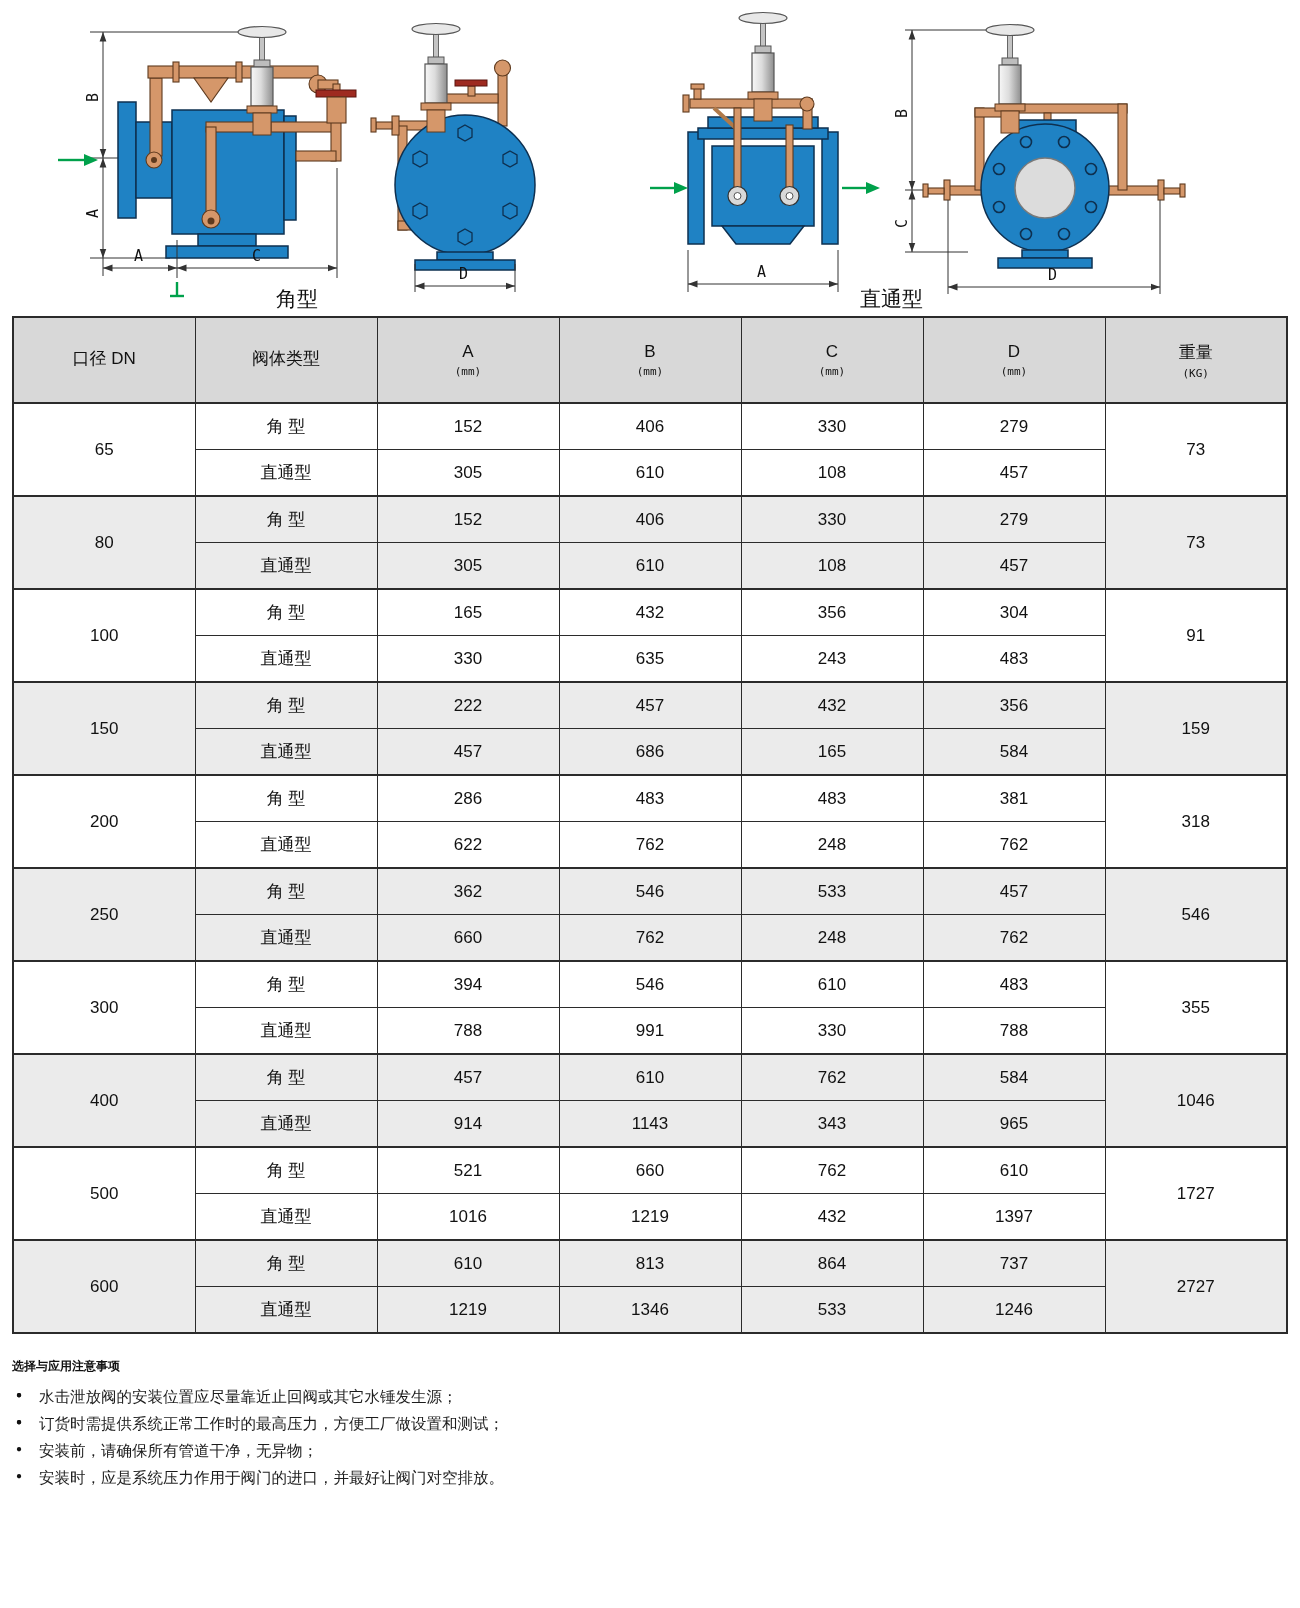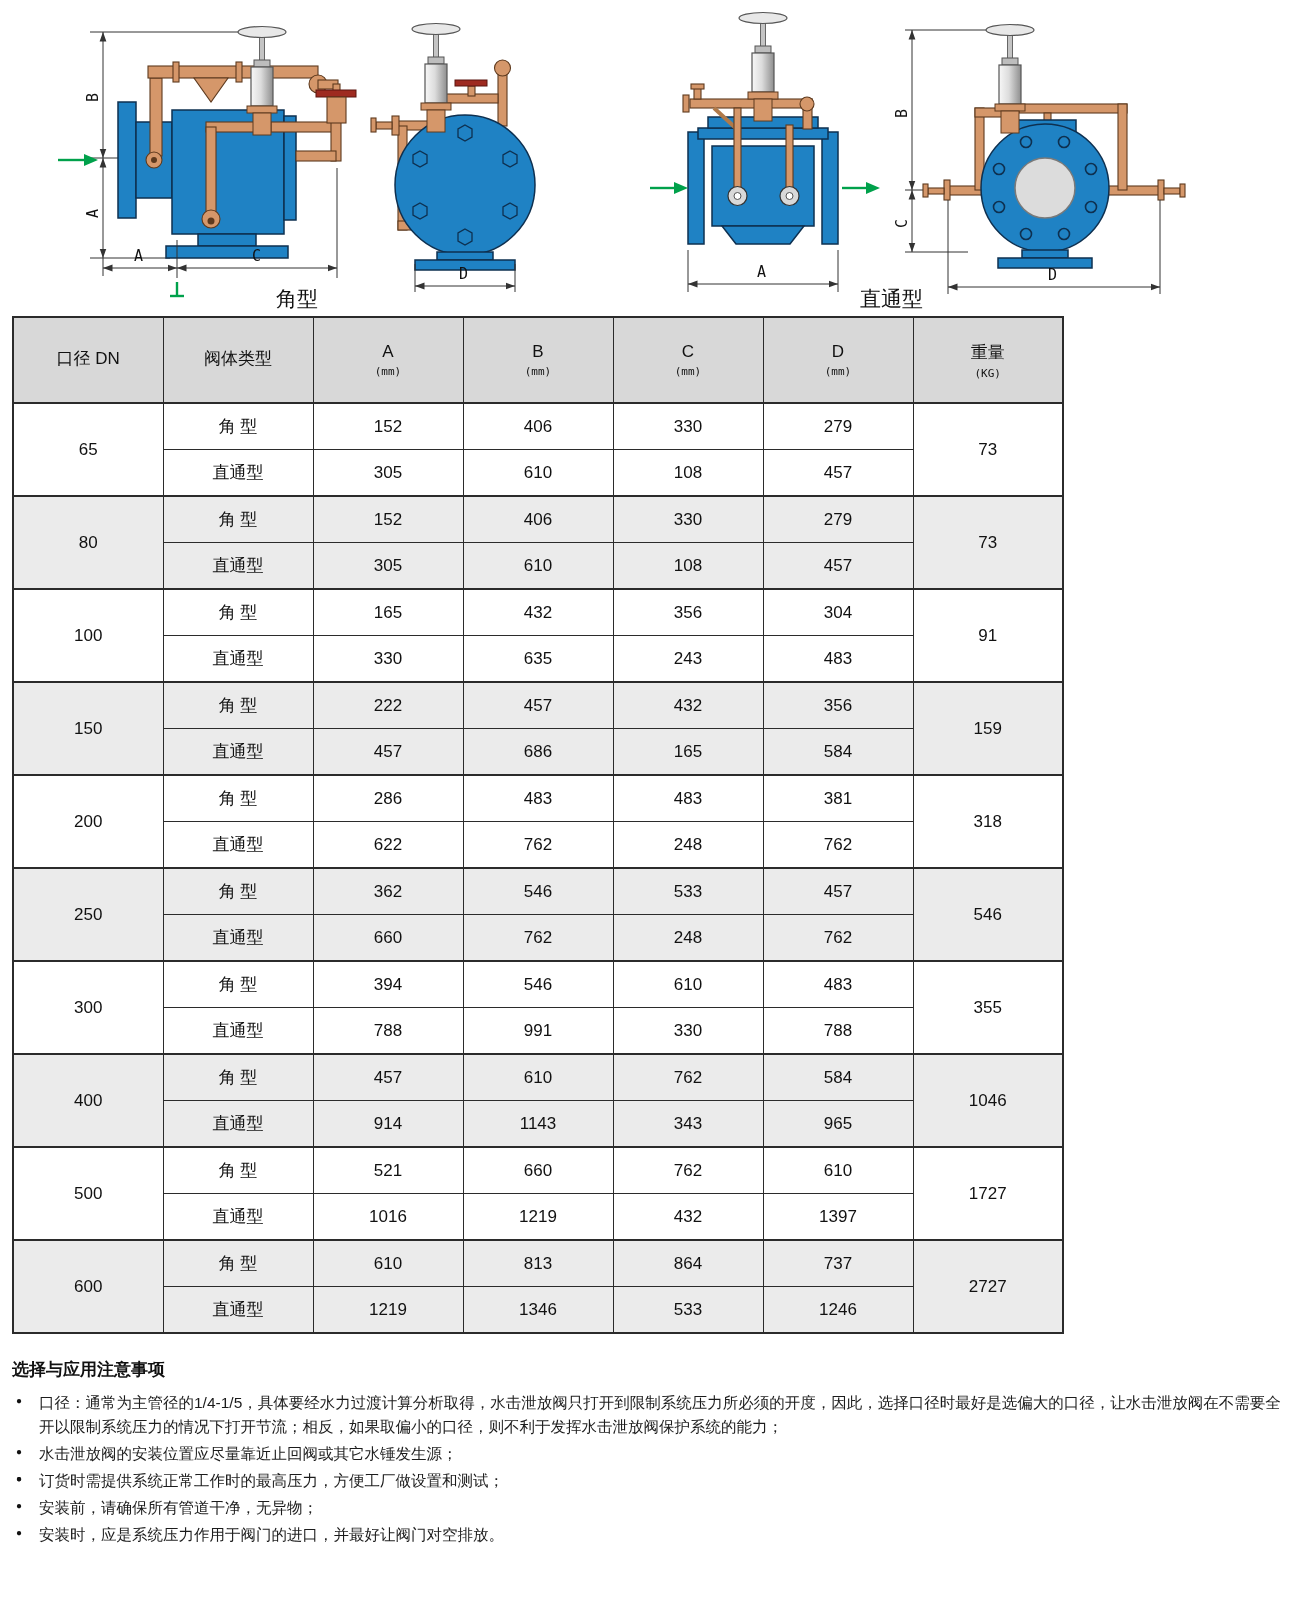--- a/index.html
+++ b/index.html
@@ -12,33 +12,33 @@
   .cu{fill:#d5976a;stroke:#5e3a1e;stroke-width:1.1;}
   .red{fill:#9e2a20;stroke:#5a140f;stroke-width:1;}
   .dim{stroke:#333;stroke-width:1;fill:none;}
   .dimA{stroke:#333;stroke-width:1;fill:none;marker-start:url(#ar);marker-end:url(#ar);}
   .grn{stroke:#00a14b;stroke-width:2.4;fill:none;}
   .lbl{font-size:15px;fill:#111;font-family:"DejaVu Sans Mono","DejaVu Sans",monospace;}
   .cap{font-size:21px;fill:#111;font-family:"Liberation Sans","DejaVu Sans",sans-serif;}
   .boltc{fill:none;stroke:#0e3050;stroke-width:1.6;}
 
   
-  table.dims{border-collapse:collapse;table-layout:fixed;width:1052px;margin:4px 12px 0;
+  table.dims{border-collapse:collapse;table-layout:fixed;width:1276px;margin:4px 12px 0;
     border:2px solid #2b2b2b;}
   .dims th{background:#d8d8d8;height:84px;font-weight:normal;font-size:17px;
     border:1px solid #2b2b2b;border-bottom:2px solid #2b2b2b;padding:0;}
   .dims td{height:45px;text-align:center;vertical-align:middle;font-size:17px;
     border:1px solid #2b2b2b;padding:0;}
   .dims tr.gstart td{border-top:2px solid #2b2b2b;}
   .dims tr.shade td{background:#ebebeb;}
   .hunit{display:block;font-size:11px;font-family:"DejaVu Sans Mono","DejaVu Sans",monospace;margin-top:3px;}
 
   
   .notes{margin:24px 12px 0;}
-  .notes-title{font-size:17px;font-weight:bold;color:#111;margin:0 0 10px 0;}
+  .notes-title{font-size:12px;font-weight:bold;color:#111;margin:0 0 10px 0;}
   .notes-list{list-style:none;margin:0;padding:0;}
   .notes-list li{position:relative;padding-left:27px;font-size:15.5px;line-height:1.55;
     color:#1c1c1c;margin-bottom:3px;}
   .notes-list .bullet{position:absolute;left:4px;top:2px;font-size:10px;color:#111;}
 </style>
 </head>
 <body>
 
 <div class="sheet">
 
@@ -438,21 +438,21 @@
           <td>1346</td>
           <td>533</td>
           <td>1246</td>
         </tr>
       </tbody>
   </table>
 
   <div class="notes">
     <h2 class="notes-title">选择与应用注意事项</h2>
     <ul class="notes-list">
-        <li><span class="bullet">●</span><span>口径：通常为主管径的1/4-1/5，具体要经水力过渡计算分析取得，水击泄放阀只打开到限制系统压力所必须的开度，因此，选择口径时最好是选偏大的口径，让水击泄放阀在不需要全开以限制系统压力的情况下打开节流；相反，如果取偏小的口径，则不利于发挥水击泄放阀保护系统的能力；</span></li>
+        <li><span class="bullet">●</span></li>
         <li><span class="bullet">●</span><span>水击泄放阀的安装位置应尽量靠近止回阀或其它水锤发生源；</span></li>
         <li><span class="bullet">●</span></li>
         <li><span class="bullet">●</span><span>订货时需提供系统正常工作时的最高压力，方便工厂做设置和测试；</span></li>
         <li><span class="bullet">●</span><span>安装前，请确保所有管道干净，无异物；</span></li>
         <li><span class="bullet">●</span><span>安装时，应是系统压力作用于阀门的进口，并最好让阀门对空排放。</span></li>
       </ul>
   </div>
 
 </div>
 

